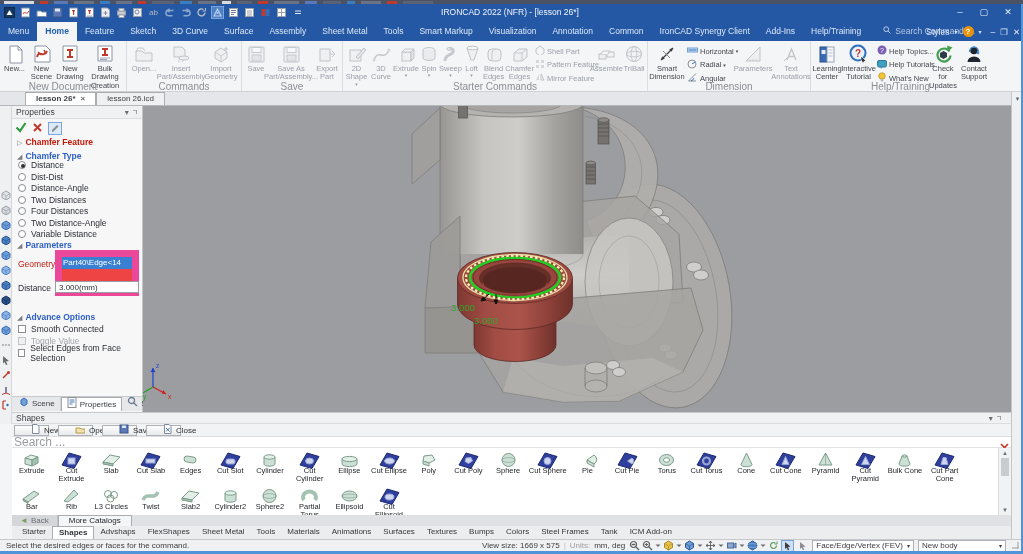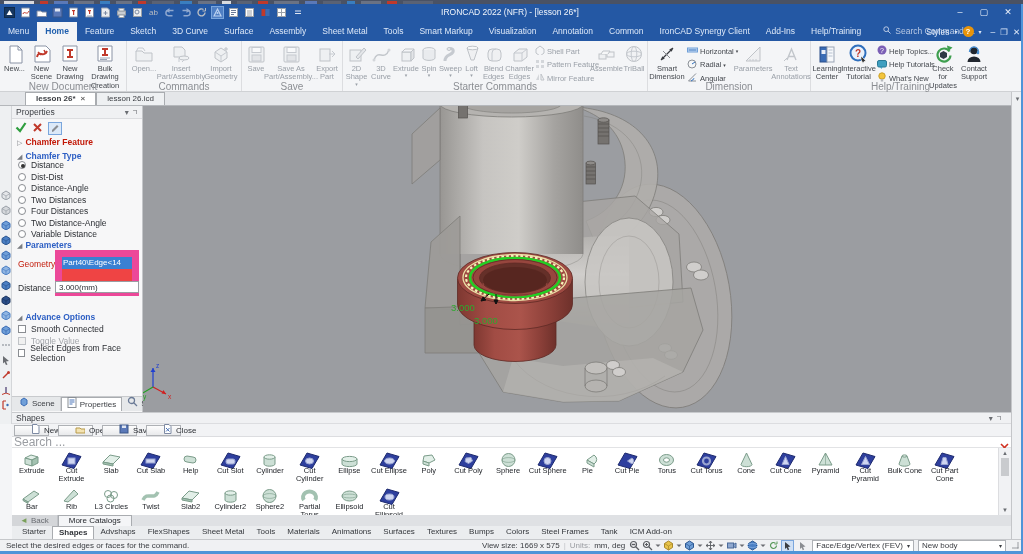--- a/index.html
+++ b/index.html
@@ -1016,21 +1016,21 @@
           <span class="cat-icon"><svg width="25" height="20" viewBox="0 0 25 20">
               <path d="M3 15 L10 3 L22 6.5 L15 18.5z" fill="#2e3f9e" stroke="#1d2a6e"></path>
               <rect x="8" y="9" width="9" height="4" fill="#cfd6f2" stroke="#9aa5d0"></rect>
             </svg></span>
           <span class="cat-label">Cut Slab</span>
         </div>
         <div class="cat-item">
           <span class="cat-icon"><svg width="25" height="20" viewBox="0 0 25 20">
               <path d="M6 9 a3 3 0 0 1 3-3 l6 1 a3 3 0 0 1 0 6 l-6-1 a3 3 0 0 1 -3-3z" fill="#cde0d6" stroke="#7b9c8a"></path>
             </svg></span>
-          <span class="cat-label">Help</span>
+          <span class="cat-label">Edges</span>
         </div>
         <div class="cat-item">
           <span class="cat-icon"><svg width="25" height="20" viewBox="0 0 25 20">
               <path d="M3 15 L10 3 L22 6.5 L15 18.5z" fill="#2e3f9e" stroke="#1d2a6e"></path>
               <rect x="8" y="9" rx="2" width="9" height="5" fill="#cfd6f2" stroke="#9aa5d0"></rect>
             </svg></span>
           <span class="cat-label">Cut Slot</span>
         </div>
         <div class="cat-item">
           <span class="cat-icon"><svg width="25" height="20" viewBox="0 0 25 20">

